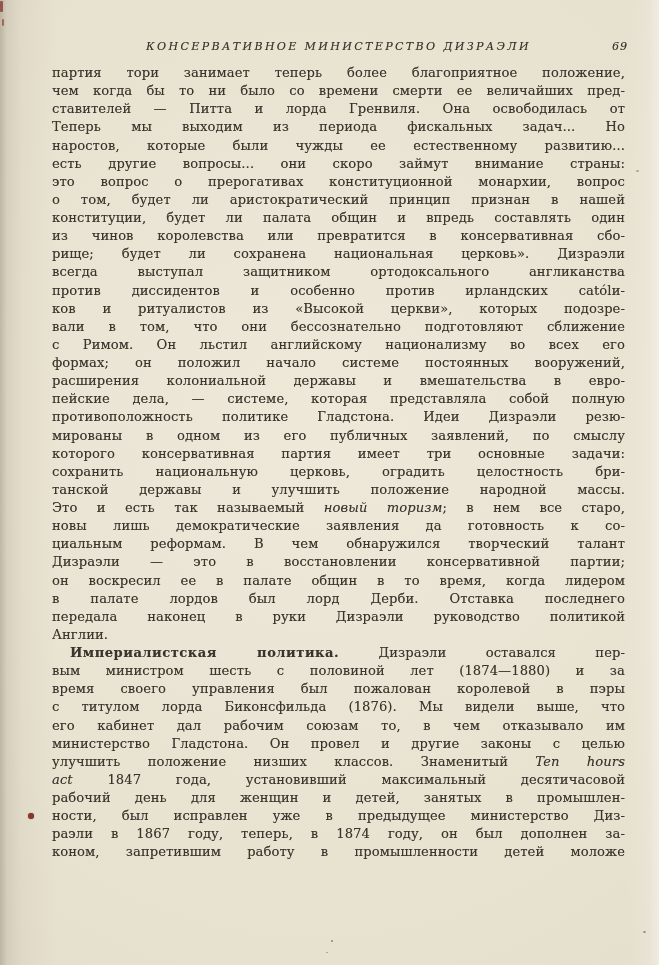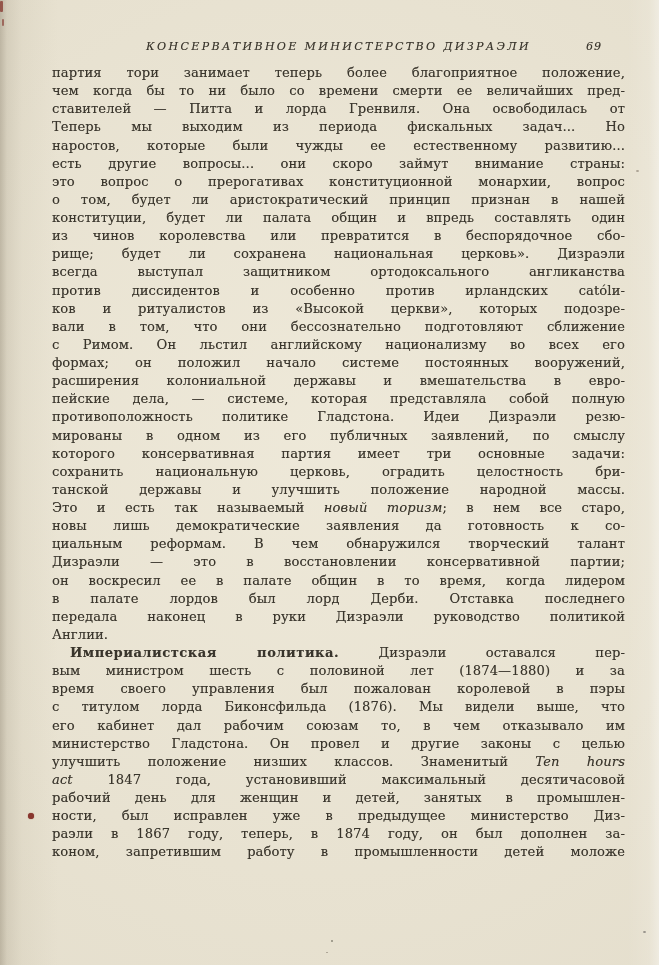--- a/index.html
+++ b/index.html
@@ -21,21 +21,21 @@
   .running-header {
     position: absolute; left: 52px; top: 39px; width: 573px;
     text-align: center;
     font-style: italic;
     font-size: 11px; line-height: 16px;
     letter-spacing: 2.4px;
     color: var(--ink);
     text-shadow: 0.2px 0.2px 0.4px rgba(58,52,40,0.45);
   }
   .page-number {
-    position: absolute; left: 534px; top: 0;
+    position: absolute; left: 560px; top: 0;
     letter-spacing: 1px;
   }
   .page-body {
     position: absolute; left: 52px; top: 64px; width: 573px;
     color: var(--ink);
     text-shadow: 0.2px 0.2px 0.4px rgba(58,52,40,0.45);
   }
   .text-line {
     height: 18.14px;
     font-size: 13px; line-height: 18.14px;
@@ -72,21 +72,21 @@
 <div class="page-body">
     <div class="text-line"><span>партия тори занимает теперь более благоприятное положение,</span></div>
     <div class="text-line"><span>чем когда бы то ни было со времени смерти ее величайших пред-</span></div>
     <div class="text-line"><span>ставителей — Питта и лорда Гренвиля. Она освободилась от</span></div>
     <div class="text-line"><span>Теперь мы выходим из периода фискальных задач... Но</span></div>
     <div class="text-line"><span>наростов, которые были чужды ее естественному развитию...</span></div>
     <div class="text-line"><span>есть другие вопросы... они скоро займут внимание страны:</span></div>
     <div class="text-line"><span>это вопрос о прерогативах конституционной монархии, вопрос</span></div>
     <div class="text-line"><span>о том, будет ли аристократический принцип признан в нашей</span></div>
     <div class="text-line"><span>конституции, будет ли палата общин и впредь составлять один</span></div>
-    <div class="text-line"><span>из чинов королевства или превратится в беспорядочное сбо-</span></div>
+    <div class="text-line"><span>из чинов королевства или превратится в консервативная сбо-</span></div>
     <div class="text-line"><span>рище; будет ли сохранена национальная церковь». Дизраэли</span></div>
     <div class="text-line"><span>всегда выступал защитником ортодоксального англиканства</span></div>
     <div class="text-line"><span>против диссидентов и особенно против ирландских católи-</span></div>
     <div class="text-line"><span>ков и ритуалистов из «Высокой церкви», которых подозре-</span></div>
     <div class="text-line"><span>вали в том, что они бессознательно подготовляют сближение</span></div>
     <div class="text-line"><span>с Римом. Он льстил английскому национализму во всех его</span></div>
     <div class="text-line"><span>формах; он положил начало системе постоянных вооружений,</span></div>
     <div class="text-line"><span>расширения колониальной державы и вмешательства в евро-</span></div>
     <div class="text-line"><span>пейские дела, — системе, которая представляла собой полную</span></div>
     <div class="text-line"><span>противоположность политике Гладстона. Идеи Дизраэли резю-</span></div>

